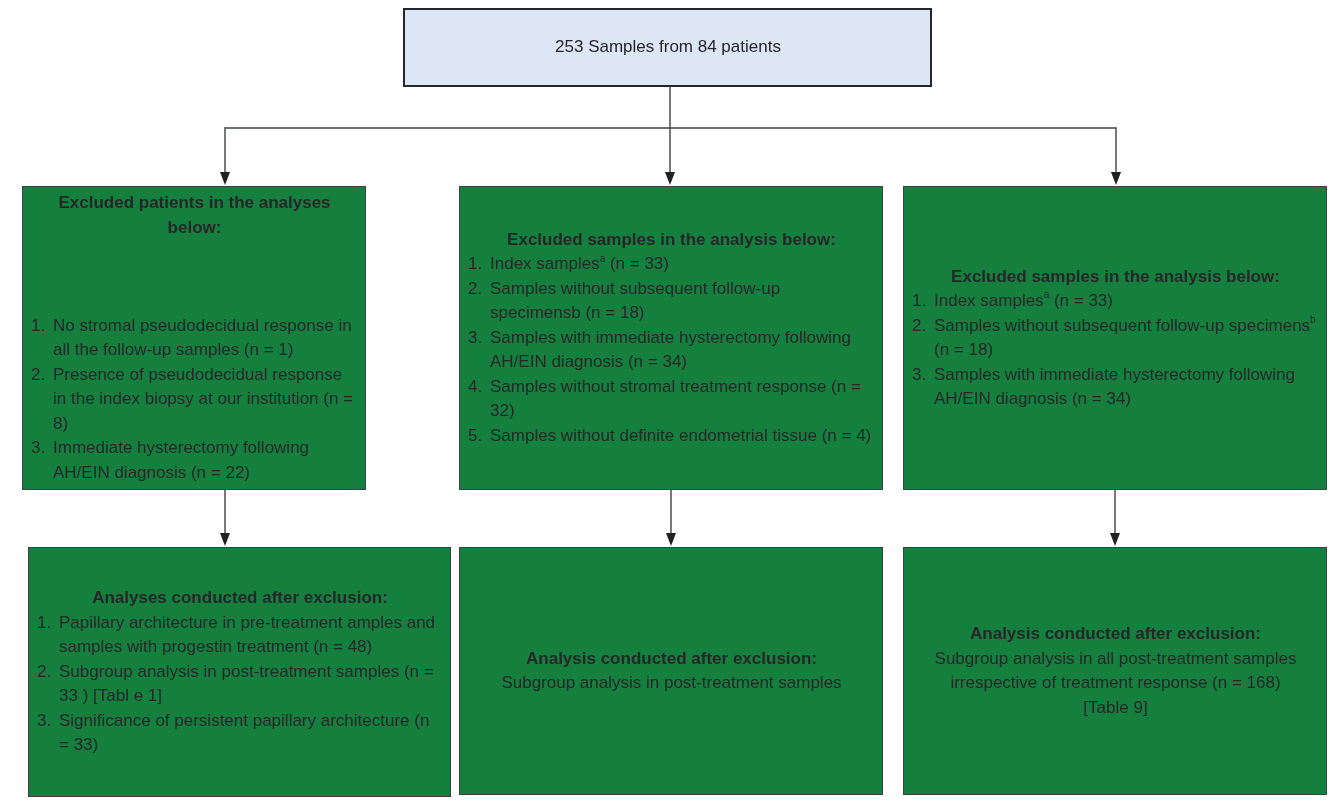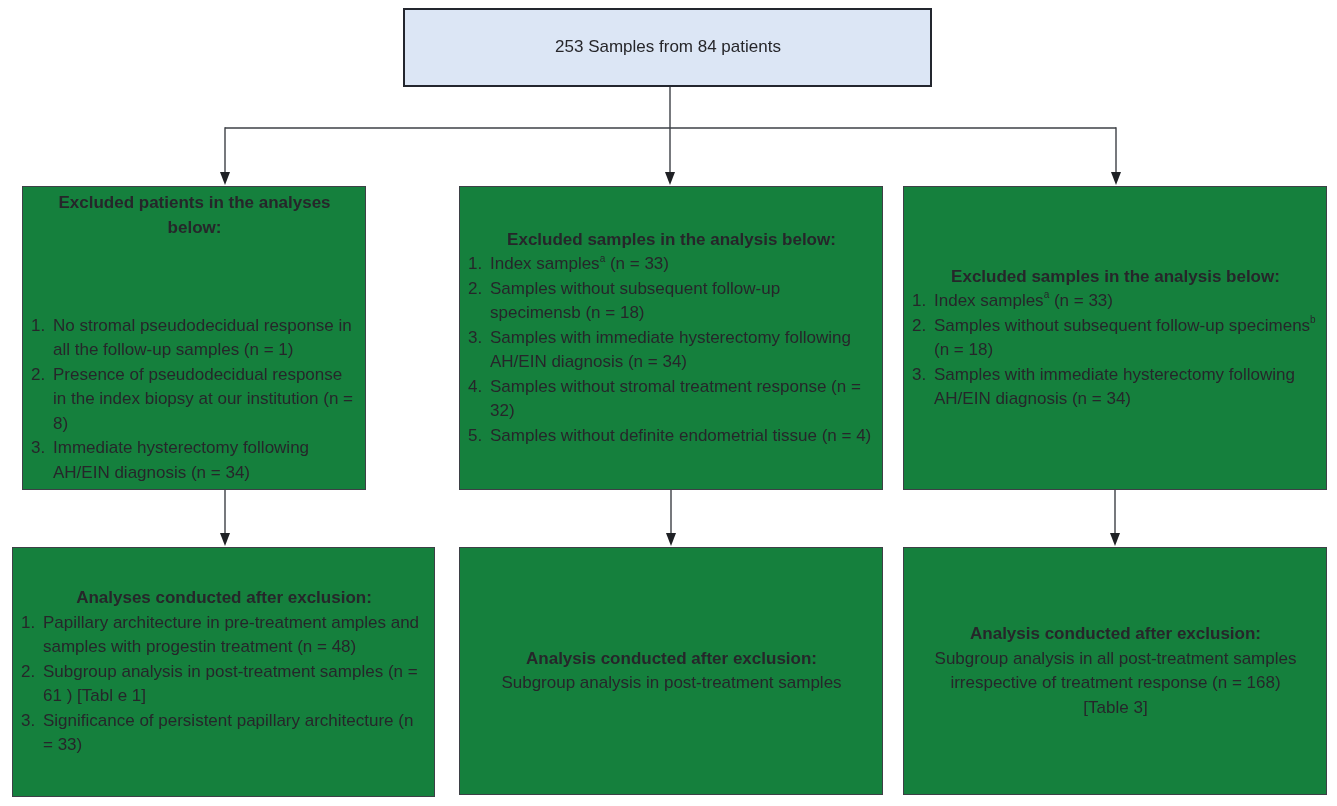--- a/index.html
+++ b/index.html
@@ -105,21 +105,21 @@
       <li>
         <span class="num">1.</span>
         <span class="txt"><span>No stromal pseudodecidual response in all the follow-up samples (n = 1)</span><sup></sup><span></span></span>
       </li>
       <li>
         <span class="num">2.</span>
         <span class="txt"><span>Presence of pseudodecidual response in the index biopsy at our institution (n = 8)</span><sup></sup><span></span></span>
       </li>
       <li>
         <span class="num">3.</span>
-        <span class="txt"><span>Immediate hysterectomy following AH/EIN diagnosis (n = 34)</span><sup></sup><span></span></span>
+        <span class="txt"><span>Immediate hysterectomy following AH/EIN diagnosis (n = 22)</span><sup></sup><span></span></span>
       </li>
     </ol>
   </div>
 
   <div class="fbox" style="left:459px; top:186px; width:424px; height:304px;">
     <div class="fbox-title">Excluded samples in the analysis below:</div>
     <ol class="fbox-list">
       <li>
         <span class="num">1.</span>
         <span class="txt"><span>Index samples</span><sup>a</sup><span> (n = 33)</span></span>
@@ -154,43 +154,43 @@
         <span class="num">2.</span>
         <span class="txt"><span>Samples without subsequent follow-up specimens</span><sup>b</sup><span> (n = 18)</span></span>
       </li>
       <li>
         <span class="num">3.</span>
         <span class="txt"><span>Samples with immediate hysterectomy following AH/EIN diagnosis (n = 34)</span><sup></sup><span></span></span>
       </li>
     </ol>
   </div>
 
-  <div class="fbox" style="left:12px; top:547px; width:423px; height:250px;">
+  <div class="fbox" style="left:28px; top:547px; width:423px; height:250px;">
     <div class="fbox-title">Analyses conducted after exclusion:</div>
     <ol class="fbox-list">
       <li>
         <span class="num">1.</span>
         <span class="txt"><span>Papillary architecture in pre-treatment amples and samples with progestin treatment (n = 48)</span><sup></sup><span></span></span>
       </li>
       <li>
         <span class="num">2.</span>
-        <span class="txt"><span>Subgroup analysis in post-treatment samples (n = 61 ) [Tabl e 1]</span><sup></sup><span></span></span>
+        <span class="txt"><span>Subgroup analysis in post-treatment samples (n = 33 ) [Tabl e 1]</span><sup></sup><span></span></span>
       </li>
       <li>
         <span class="num">3.</span>
         <span class="txt"><span>Significance of persistent papillary architecture (n = 33)</span><sup></sup><span></span></span>
       </li>
     </ol>
   </div>
 
   <div class="fbox center-lines" style="left:459px; top:547px; width:424px; height:248px;">
     <div class="fbox-title">Analysis conducted after exclusion:</div>
     <div>Subgroup analysis in post-treatment samples</div>
   </div>
 
   <div class="fbox center-lines" style="left:903px; top:547px; width:424px; height:248px;">
     <div class="fbox-title">Analysis conducted after exclusion:</div>
     <div>Subgroup analysis in all post-treatment samples</div>
     <div>irrespective of treatment response (n = 168)</div>
-    <div>[Table 3]</div>
+    <div>[Table 9]</div>
   </div>
 
 </div>
 
 </body></html>

